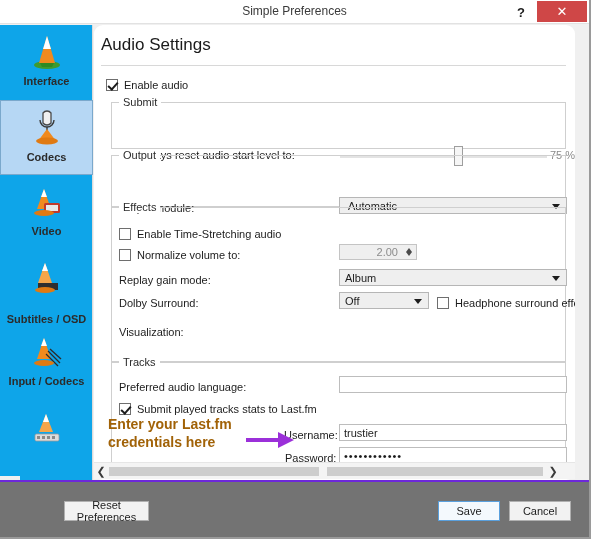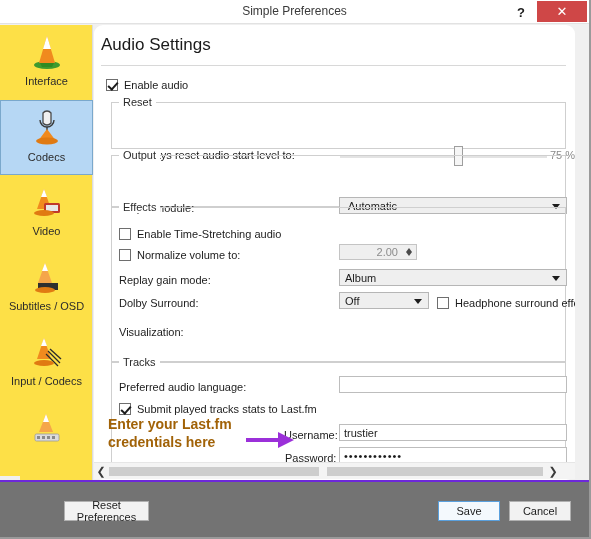--- a/index.html
+++ b/index.html
@@ -44,22 +44,23 @@
     background: #cf4747;
     border: none; cursor: pointer;
     display: flex; align-items: center; justify-content: center;
     color: #ffffff; font-size: 13px;
   }
 
   
   .sidebar {
     position: absolute; left: 0; top: 25px;
     width: 93px; height: 455px;
-    background: #fde047;
+    background: #0ea5e9;
     border-right: 1px solid #dcdcdc;
+    font-weight: bold;
   }
   .nav-item {
     position: relative;
     width: 93px; height: 75px;
     display: flex; flex-direction: column;
     align-items: center; justify-content: flex-start;
     padding-top: 8px;
     cursor: pointer;
   }
   .nav-item.selected {
@@ -307,21 +308,21 @@
           <path d="M14 6 L21 26 L7 26 Z" fill="#f08a1e"></path>
           <path d="M14 6 L17 14 L11 14 Z" fill="#ffffff"></path>
           <rect x="14" y="20" width="16" height="10" rx="1.5" fill="#c0392b"></rect>
           <rect x="16" y="22" width="12" height="6" fill="#e8e8e8"></rect>
           <ellipse cx="14" cy="30" rx="10" ry="3" fill="#e07a12"></ellipse>
         </svg>
       </span>
       <span class="nav-label">Video</span>
     </div>
 
-    <div class="nav-item" style="top: 225px; position: absolute;">
+    <div class="nav-item" style="top: 225px; position: absolute; justify-content: space-between;">
       <span class="vlc-cone">
         <svg width="34" height="38" viewBox="0 0 34 38">
           <path d="M15 5 L22 25 L8 25 Z" fill="#f5a64a"></path>
           <path d="M15 5 L18 13 L12 13 Z" fill="#ffffff"></path>
           <rect x="8" y="25" width="20" height="7" fill="#2f2f2f"></rect>
           <ellipse cx="15" cy="32" rx="10" ry="3" fill="#e07a12"></ellipse>
         </svg>
       </span>
       <span class="nav-label">Subtitles / OSD</span>
     </div>
@@ -373,21 +374,21 @@
 
     <div class="page-title">Audio Settings</div>
     <div class="title-rule"></div>
 
     <div class="cb-row" style="position:absolute;left:12px;top:54px;">
       <span class="check checked"></span>
       <span>Enable audio</span>
     </div>
 
     <div class="group" style="left:17px;top:77px;width:455px;height:47px;">
-      <span class="group-legend">Reset</span>
+      <span class="group-legend">Submit</span>
     </div>
     <div class="cb-row" style="position:absolute;left:25px;top:124px;">
       <span class="check"></span>
       <span>Always reset audio start level to:</span>
     </div>
     <div class="slider-track" style="left:246px;top:130px;width:207px;"></div>
     <div class="slider-handle" style="left:360px;top:121px;"></div>
     <div class="pct" style="left:456px;top:124px;">75 %</div>
 
     <div class="group" style="left:17px;top:130px;width:455px;height:52px;">

